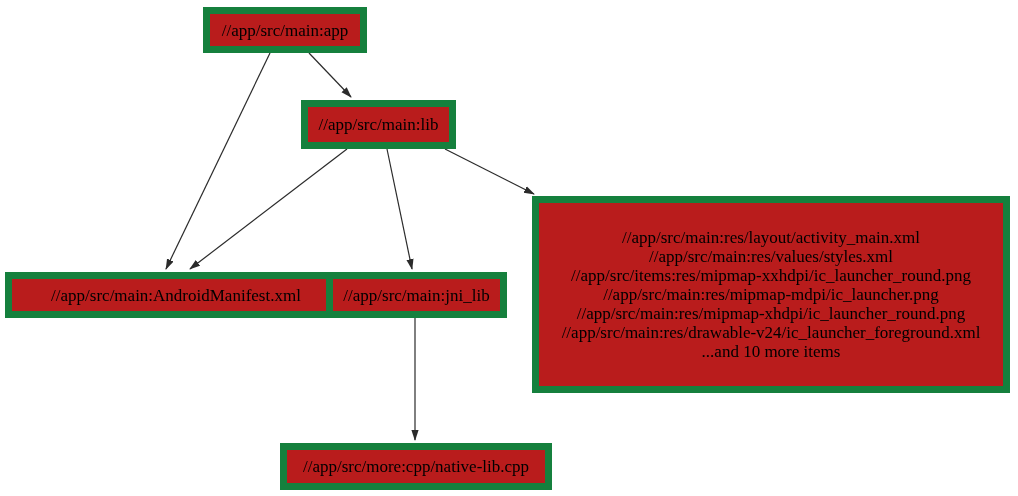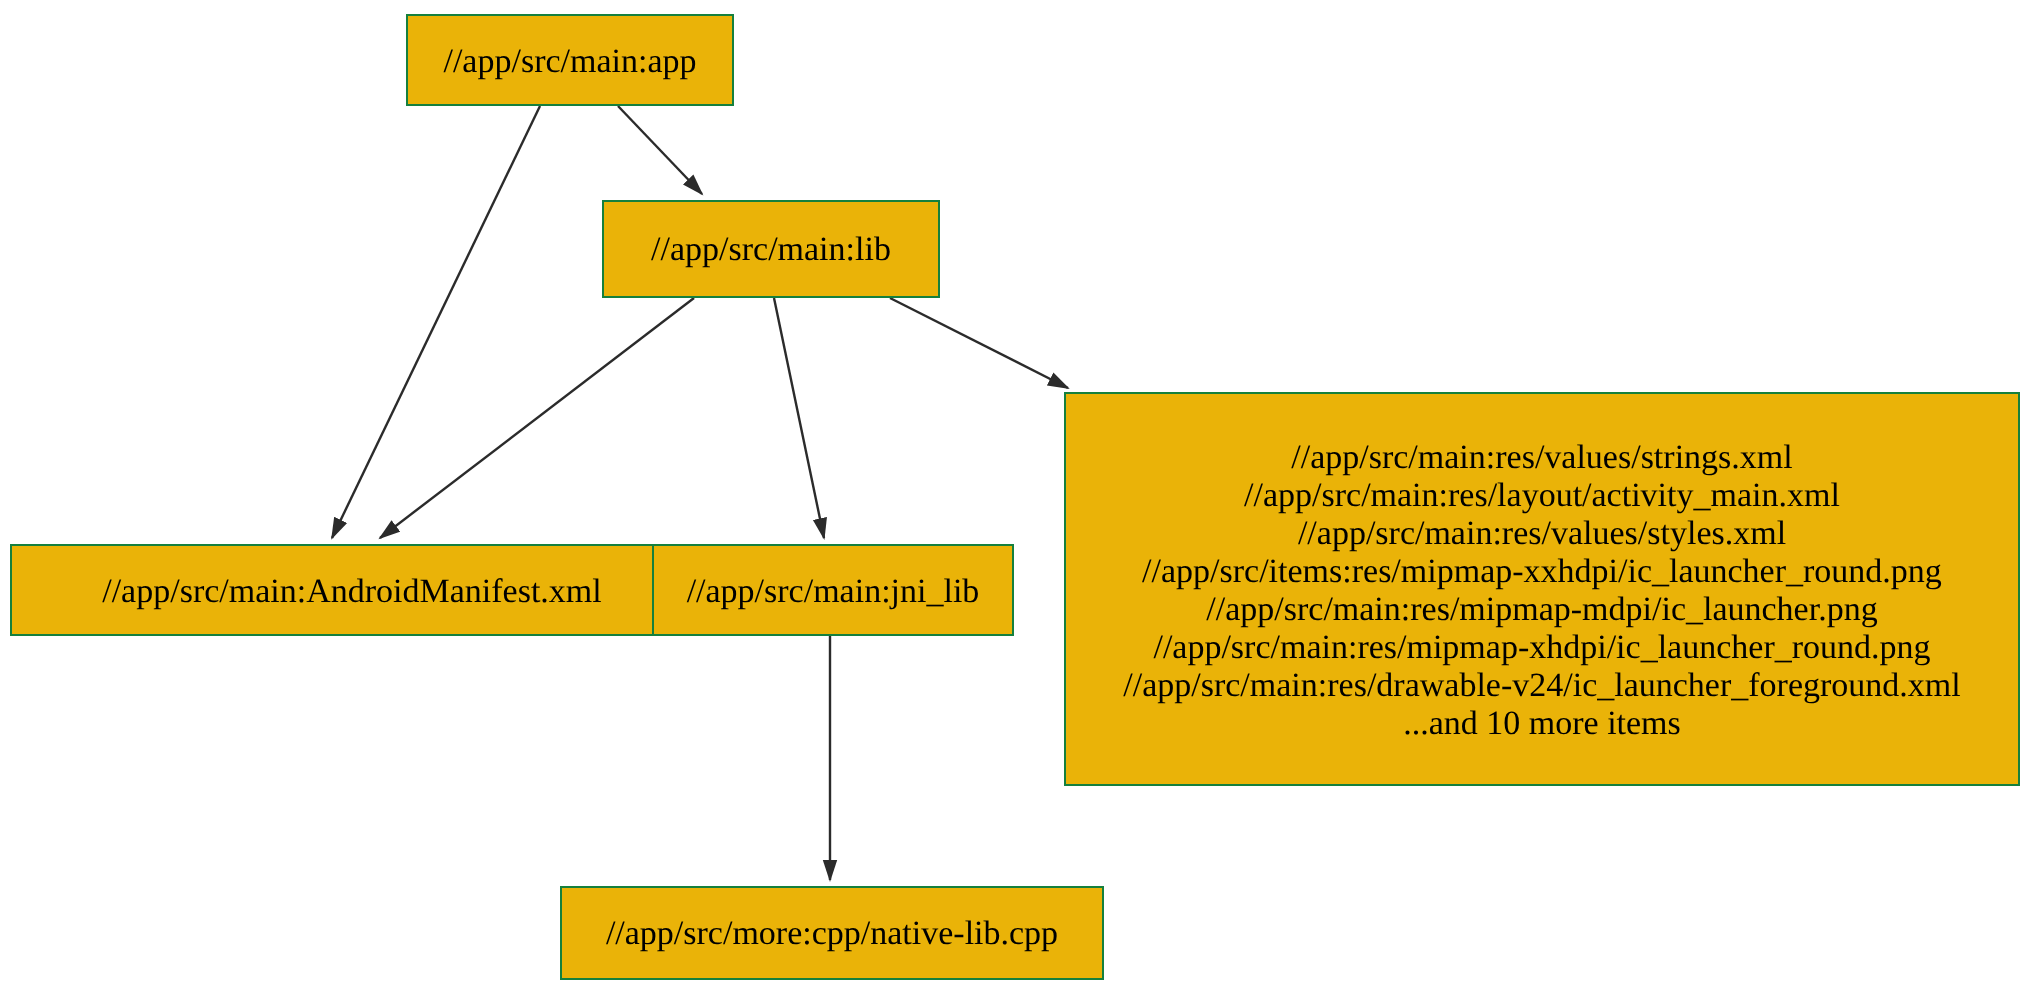--- a/index.html
+++ b/index.html
@@ -19,22 +19,22 @@
     position: absolute;
     left: 0;
     top: 0;
     width: 1018px;
     height: 496px;
     pointer-events: none;
   }
   .node {
     position: absolute;
     box-sizing: border-box;
-    border: 1px solid #15803d;
-    background: #eab308;
+    border: 7px solid #15803d;
+    background: #b91c1c;
     color: #000000;
     display: flex;
     flex-direction: column;
     align-items: center;
     justify-content: center;
     text-align: center;
     font-size: 17px;
     line-height: 19px;
     white-space: nowrap;
   }
@@ -60,34 +60,33 @@
         <line x1="387" y1="149" x2="412" y2="269" stroke="#2b2b2b" stroke-width="1.2" marker-end="url(#arrowhead)"></line>
         <line x1="445" y1="149" x2="534" y2="194" stroke="#2b2b2b" stroke-width="1.2" marker-end="url(#arrowhead)"></line>
         <line x1="415" y1="318" x2="415" y2="440" stroke="#2b2b2b" stroke-width="1.2" marker-end="url(#arrowhead)"></line>
       </g>
   </svg>
 
   <div class="node" style="left: 203px; top: 7px; width: 164px; height: 46px;">
     <span class="line">//app/src/main:app</span>
   </div>
 
-  <div class="node" style="left: 301px; top: 100px; width: 169px; height: 49px;">
+  <div class="node" style="left: 301px; top: 100px; width: 155px; height: 49px;">
     <span class="line">//app/src/main:lib</span>
   </div>
 
   <div class="node" style="left: 5px; top: 272px; width: 342px; height: 46px;">
     <span class="line">//app/src/main:AndroidManifest.xml</span>
   </div>
 
   <div class="node" style="left: 326px; top: 272px; width: 181px; height: 46px;">
     <span class="line">//app/src/main:jni_lib</span>
   </div>
 
   <div class="node" style="left: 532px; top: 196px; width: 478px; height: 197px;">
-    <span class="line">//app/src/main:res/values/strings.xml</span>
     <span class="line">//app/src/main:res/layout/activity_main.xml</span>
     <span class="line">//app/src/main:res/values/styles.xml</span>
     <span class="line">//app/src/items:res/mipmap-xxhdpi/ic_launcher_round.png</span>
     <span class="line">//app/src/main:res/mipmap-mdpi/ic_launcher.png</span>
     <span class="line">//app/src/main:res/mipmap-xhdpi/ic_launcher_round.png</span>
     <span class="line">//app/src/main:res/drawable-v24/ic_launcher_foreground.xml</span>
     <span class="line">...and 10 more items</span>
   </div>
 
   <div class="node" style="left: 280px; top: 443px; width: 272px; height: 47px;">

